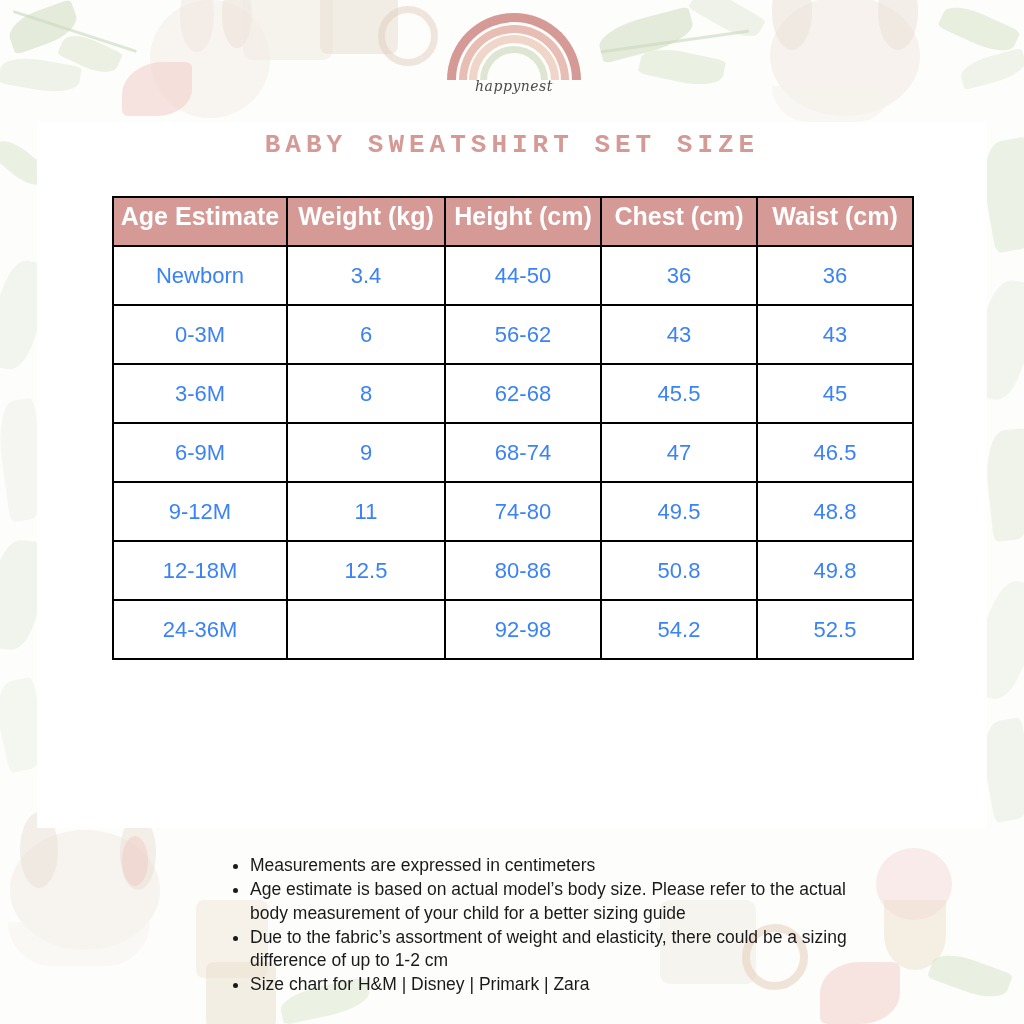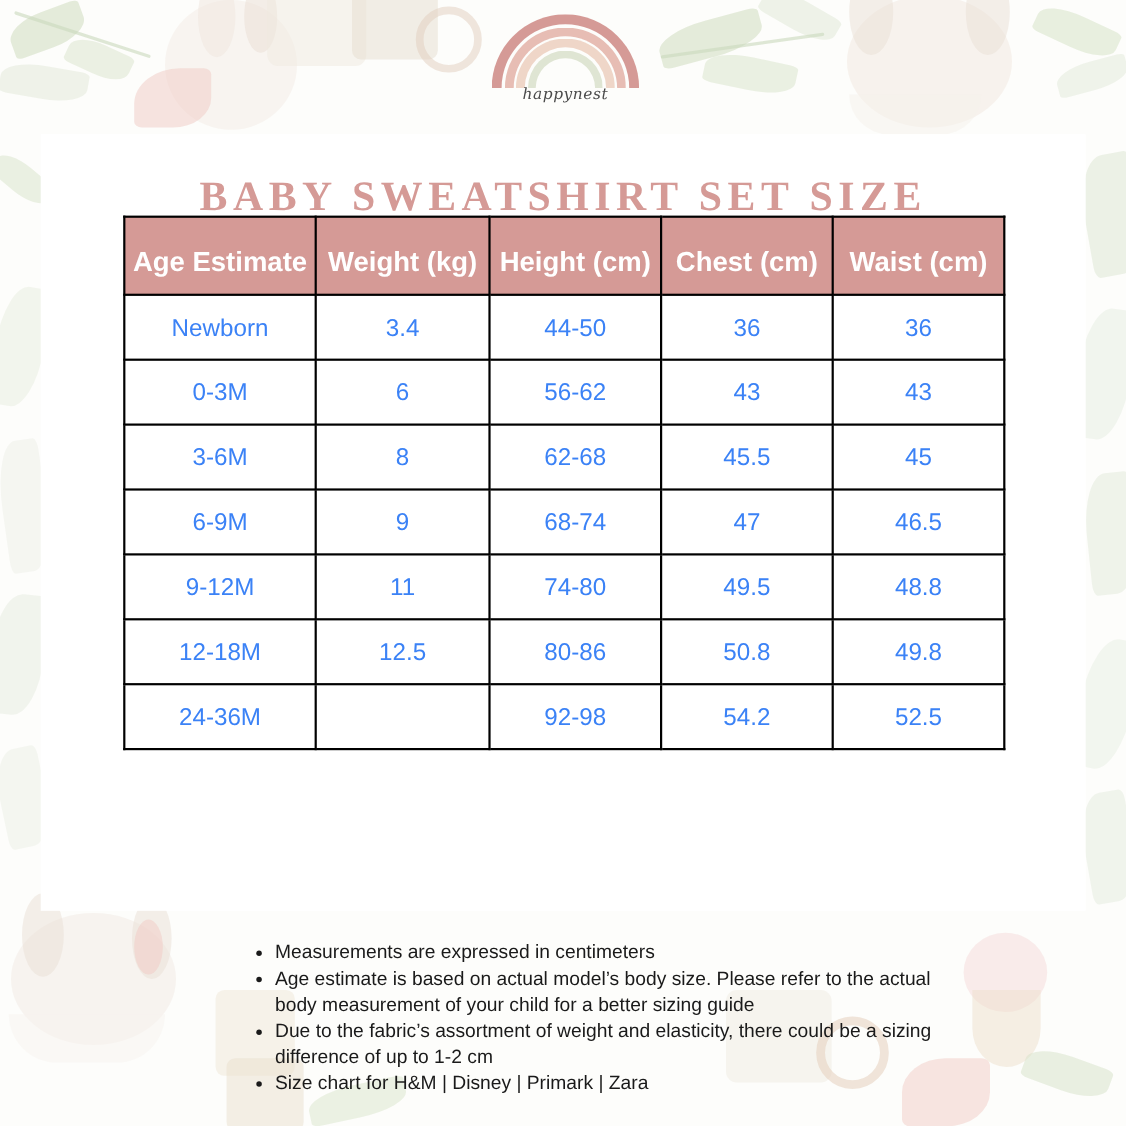--- a/index.html
+++ b/index.html
@@ -73,26 +73,26 @@
   .card {
     position: absolute;
     left: 37px;
     top: 122px;
     width: 950px;
     height: 706px;
     background: #ffffff;
   }
   .title {
     text-align: center;
-    font-family: Liberation Serif, serif;
+    font-family: Liberation Mono, monospace;
     font-weight: bold;
-    font-size: 38px;
+    font-size: 26px;
     letter-spacing: 5px;
     color: #d59a96;
-    margin-top: 35px;
+    margin-top: 8px;
   }
 
   
   table.size-chart {
     position: absolute;
     left: 112px;
     top: 196px;
     width: 800px;
     border-collapse: collapse;
     table-layout: fixed;
@@ -102,21 +102,21 @@
     border: 2px solid #000000;
     text-align: center;
     font-family: "Liberation Sans", sans-serif;
   }
   table.size-chart thead th {
     background: #d59a96;
     color: #ffffff;
     font-size: 25px;
     font-weight: bold;
     line-height: 1.12;
-    padding: 26px 2px 15px;
+    padding: 4px 2px 15px;
     border-color: #000;
   }
   table.size-chart tbody td {
     font-size: 22px;
     color: #3b82f6;
     height: 57px;
     padding: 0;
   }
   col.c0 { width: 174px; }
   col.c1 { width: 158px; }

